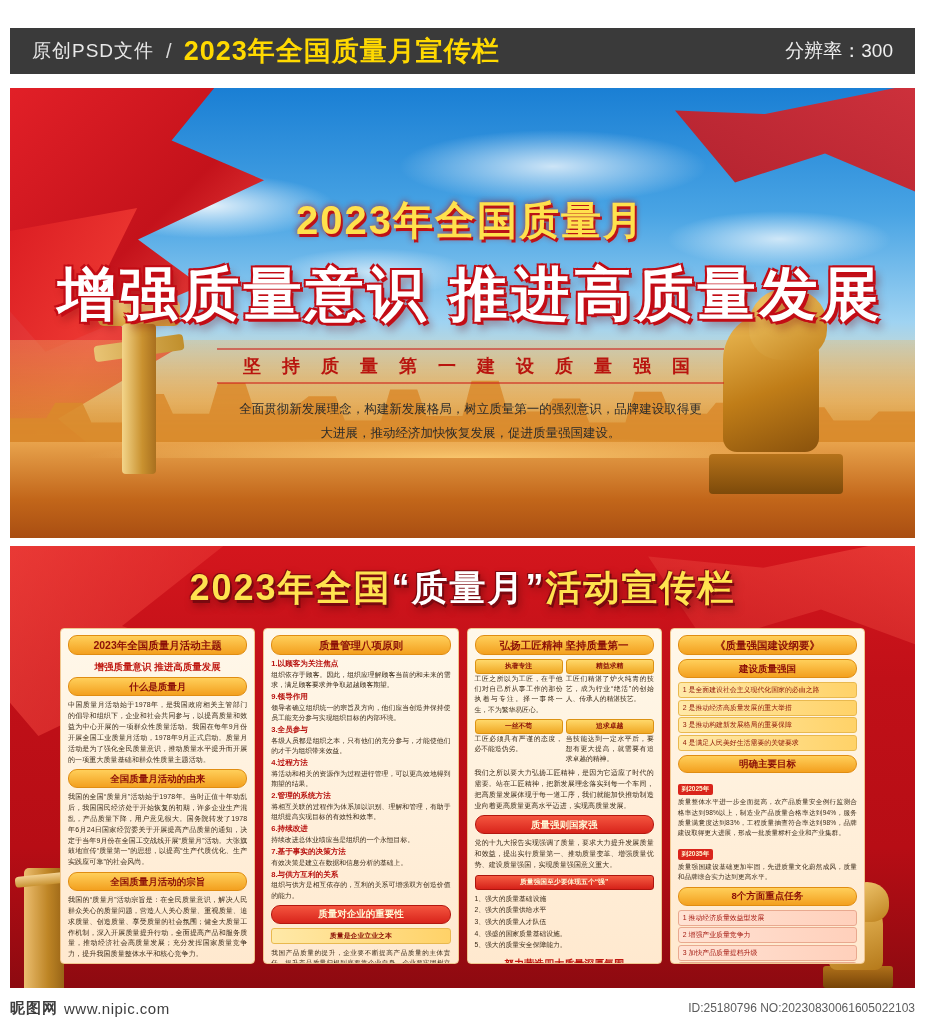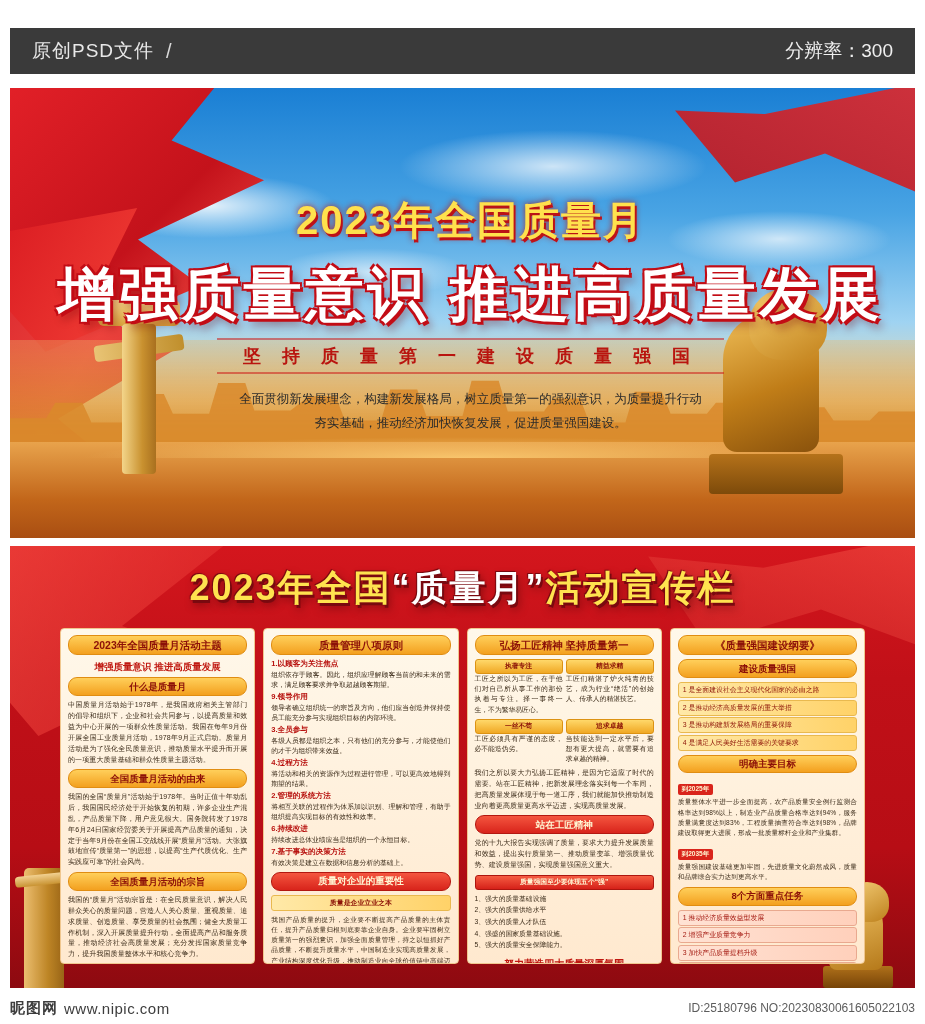--- a/index.html
+++ b/index.html
@@ -115,21 +115,21 @@
   .hero-year {
     margin-top:105px; font-size:40px; font-weight:bold; color:#ffe14d;
     letter-spacing:2px; text-shadow:0 0 6px rgba(180,20,20,.9), 2px 3px 0 #c2121a;
   }
   .hero-main {
     margin-top:8px; font-size:58px; font-weight:bold; color:#ffffff;
     letter-spacing:4px;
     text-shadow: 0 0 2px #c30d16, 3px 3px 0 #c30d16, -2px -2px 0 #c30d16,
                  2px -2px 0 #c30d16, -2px 2px 0 #c30d16, 5px 7px 9px rgba(120,10,10,.45);
   }
-  .hero-sub-wrap { margin-top:4px; display:flex; justify-content:center;border-radius:11px; }
+  .hero-sub-wrap { margin-top:14px; display:flex; justify-content:center;border-radius:11px; }
   .hero-sub {
     display:inline-block; padding:4px 26px; font-size:18px; letter-spacing:8px;
     color:#b9150f; font-weight:bold;
     border-top:2px solid rgba(205,30,25,.55); border-bottom:2px solid rgba(205,30,25,.55);
   }
   .hero-desc {
     margin:14px auto 0; width:470px; font-size:12.5px; line-height:1.9;
     color:#2a2a2a;
   }
 
@@ -249,20 +249,21 @@
   .idtext { margin-left:auto; font-size:12px; color:#5c5c5c; }
 </style>
 </head>
 <body>
 
 <div class="page">
 
   <div class="topbar">
     <span class="psd">原创PSD文件</span>
     <span class="slash">/</span>
+    <span class="title">2023年全国质量月宣传栏</span>
     <span class="res">分辨率：300</span>
   </div>
 
   <div class="hero">
     <div class="clouds"></div>
     <div class="flagA"></div>
     <div class="flagB"></div>
     <div class="flagC"></div>
     <div class="skyline"></div>
     <div class="ground"></div>
@@ -275,21 +276,21 @@
       <div class="base"></div>
         <div class="body"></div>
         <div class="head"></div>
     </div>
     <div class="hero-text">
       <div class="hero-year">2023年全国质量月</div>
       <div class="hero-main">增强质量意识 推进高质量发展</div>
       <div class="hero-sub-wrap">
         <div class="hero-sub">坚 持 质 量 第 一   建 设 质 量 强 国</div>
       </div>
-      <div class="hero-desc">全面贯彻新发展理念，构建新发展格局，树立质量第一的强烈意识，为质量提升行动夯实基础，推动经济加快恢复发展，促进质量强国建设。</div>
+      <div class="hero-desc">全面贯彻新发展理念，构建新发展格局，树立质量第一的强烈意识，品牌建设取得更大进展，推动经济加快恢复发展，促进质量强国建设。</div>
     </div>
   </div>
 
   <div class="board">
     <div class="swash"></div>
     <div class="swash2"></div>
     <div class="corner-pillar"></div>
     <div class="corner-lion">
       <div class="p"></div>
         <div class="b"></div>
@@ -341,20 +342,24 @@
             <div class="li-body">将相互关联的过程作为体系加以识别、理解和管理，有助于组织提高实现目标的有效性和效率。</div>
           </div>
           <div>
             <div class="li-title">6.持续改进</div>
             <div class="li-body">持续改进总体业绩应当是组织的一个永恒目标。</div>
           </div>
           <div>
             <div class="li-title">7.基于事实的决策方法</div>
             <div class="li-body">有效决策是建立在数据和信息分析的基础上。</div>
           </div>
+          <div>
+            <div class="li-title">8.与供方互利的关系</div>
+            <div class="li-body">组织与供方是相互依存的，互利的关系可增强双方创造价值的能力。</div>
+          </div>
         </div>
         <div class="secthead red">质量对企业的重要性</div>
         <div class="goldline" style="text-align:center;font-weight:bold;">质量是企业立业之本</div>
         <div class="para small">我国产品质量的提升，企业要不断提高产品质量的主体责任，提升产品质量归根到底要靠企业自身。企业要牢固树立质量第一的强烈意识，加强全面质量管理，持之以恒抓好产品质量，不断提升质量水平，中国制造业实现高质量发展，产业结构深度优化升级，推动制造业向全球价值链中高端迈进。质量强国建设是一项系统工程，需要各方面共同努力。必须始终坚持以质量第一为价值导向，着力实施质量强国战略，以质量效益为中心，为质量提升行动夯实基础。</div>
       </div>
 
       <div class="col">
         <div class="secthead big">弘扬工匠精神 坚持质量第一</div>
         <div class="boxrow">
           <div style="flex:1">
@@ -370,21 +375,21 @@
           <div style="flex:1">
             <div class="pill">一丝不苟</div>
             <div class="li-body">工匠必须具有严谨的态度，必不能造伪劣。</div>
           </div>
           <div style="flex:1">
             <div class="pill">追求卓越</div>
             <div class="li-body">当技能达到一定水平后，要想有更大提高，就需要有追求卓越的精神。</div>
           </div>
         </div>
         <div class="para">我们之所以要大力弘扬工匠精神，是因为它适应了时代的需要。站在工匠精神，把新发展理念落实到每一个车间，把高质量发展体现于每一道工序，我们就能加快推动制造业向着更高质量更高水平迈进，实现高质量发展。</div>
-        <div class="secthead red">站在工匠精神</div>
+        <div class="secthead red">质量强则国家强</div>
         <div class="para">党的十九大报告实现强调了质量，要求大力提升发展质量和效益，提出实行质量第一、推动质量变革、增强质量优势、建设质量强国，实现质量强国意义重大。</div>
         <div class="pill red">质量强国至少要体现五个“强”</div>
         <div class="numlist">
           <div class="numrow">1、强大的质量基础设施</div>
           <div class="numrow">2、强大的质量供给水平</div>
           <div class="numrow">3、强大的质量人才队伍</div>
           <div class="numrow">4、强盛的国家质量基础设施。</div>
           <div class="numrow">5、强大的质量安全保障能力。</div>
         </div>
         <div class="bigslogan">努力营造四大质量深厚氛围</div>

